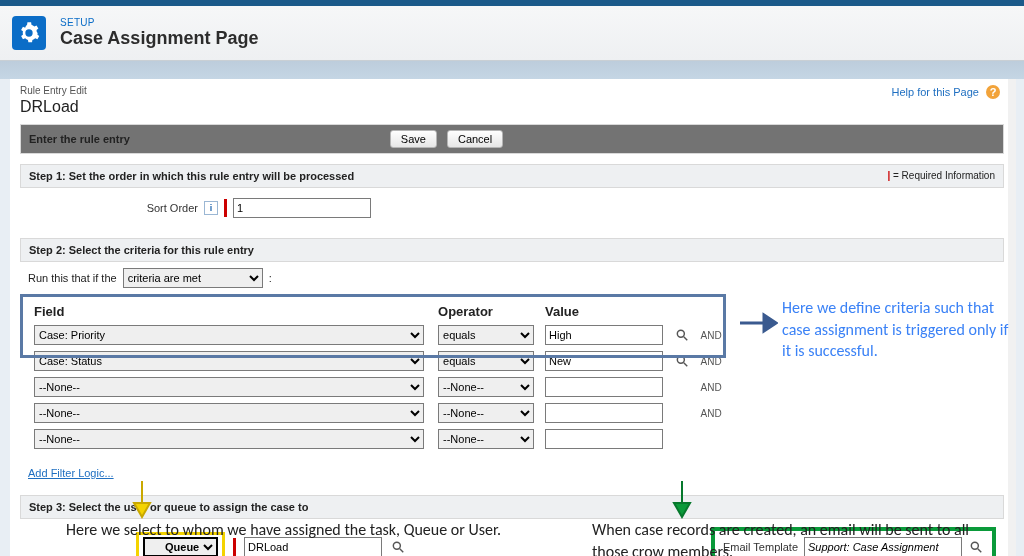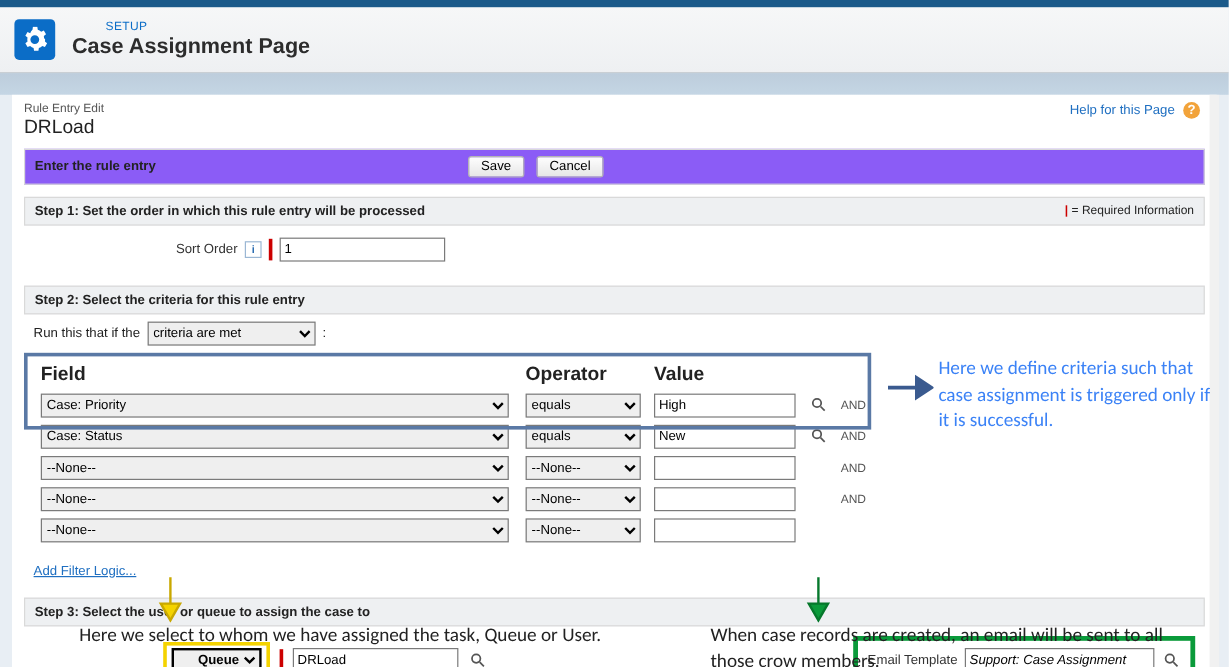--- a/index.html
+++ b/index.html
@@ -1,40 +1,40 @@
 <!DOCTYPE html>
 <html><head>
 <meta charset="utf-8">
 <style>
   body { margin:0; font-family: Arial, Helvetica, sans-serif; font-size:11px; color:#222; background:#e8eef4; }
   .header-bar { background:linear-gradient(#f6f7f8,#eef0f2); border-top:6px solid #1b5a8a; border-bottom:1px solid #c9cfd4; padding:10px 12px; display:flex; align-items:center; gap:14px; }
   .gear-box { width:34px; height:34px; background:#0b6dc7; border-radius:4px; display:flex; align-items:center; justify-content:center; }
   .gear-box svg { fill:#fff; width:22px; height:22px; }
-  .header-titles .eyebrow { color:#0b6dc7; font-size:10px; letter-spacing:0.3px;margin-left:28px; }
+  .header-titles .eyebrow { color:#0b6dc7; font-size:10px; letter-spacing:0.3px; }
   .header-titles .main { font-weight:bold; font-size:18px; color:#2c2c2c; }
   .band { height:18px; background:linear-gradient(#3b6a93,#5a8db5); opacity:0.25; }
   .page { background:#fff; margin:0 10px; padding:6px 10px 40px 10px; position:relative; min-height:470px; }
   .scroll-track { position:absolute; right:-2px; top:0; bottom:0; width:8px; background:#f1f1f1; }
   .crumb { font-size:10px; color:#555; }
   .rule-name { font-size:16px; color:#222; margin:2px 0 6px; }
   .help-link { position:absolute; right:14px; top:6px; color:#1f6fc1; font-size:11px; }
   .help-link .q { display:inline-block; width:14px; height:14px; background:#f2a33a; color:#fff; border-radius:50%; text-align:center; font-weight:bold; line-height:14px; margin-left:4px; }
-  .section-head { background:#8b5cf6; border:1px solid #d9d9d9; padding:5px 8px; font-weight:bold; margin-top:8px; display:flex; align-items:center; gap:10px; }
+  .section-head { background:#737373; border:1px solid #d9d9d9; padding:5px 8px; font-weight:bold; margin-top:8px; display:flex; align-items:center; gap:10px; }
   .step-head { background:#eef0f2; border:1px solid #d9d9d9; padding:5px 8px; font-size:11px; font-weight:bold; margin-top:10px; position:relative; }
   .required-note { position:absolute; right:8px; top:5px; font-weight:normal; font-size:10px; }
   .required-note .bar { color:#c00; font-weight:bold; }
   .btn { background:linear-gradient(#fefefe,#e6e6e6); border:1px solid #b5b5b5; border-radius:3px; padding:2px 10px; font-size:11px; cursor:pointer; }
   .form-row { display:flex; align-items:center; gap:6px; padding:10px 8px; }
   .lbl-right { width:170px; text-align:right; font-size:11px; color:#333; }
   .req-bar { display:inline-block; width:3px; height:18px; background:#c00; vertical-align:middle; }
   input[type=text].txt { border:1px solid #7a7a7a; height:18px; padding:0 3px; font-size:11px; }
   select.sel { border:1px solid #7a7a7a; height:20px; font-size:11px; }
   .criteria-area { padding:6px 8px; }
   .criteria-table { width:700px; }
-  .criteria-table th { text-align:left; font-weight:bold; font-size:16px; padding:2px 4px; }
+  .criteria-table th { text-align:left; font-weight:bold; font-size:13px; padding:2px 4px; }
   .criteria-table td { padding:2px 4px; }
   .sel-field { width:390px; }
   .sel-op { width:96px; }
   .txt-val { width:110px; }
   .and-lbl { font-size:10px; color:#555; padding-left:6px; }
   .lookup-btn { width:16px; height:16px; display:inline-flex; align-items:center; justify-content:center; cursor:pointer; }
   .link11 { color:#1f6fc1; font-size:11px; text-decoration:underline; cursor:pointer; }
   .highlight-box { position:absolute; border:3px solid; pointer-events:none; }
   .annotation-text { position:absolute; font-family:'Segoe UI', Calibri, Arial; font-size:16px; line-height:1.35; }
   .step3-row { display:flex; align-items:center; padding:8px; gap:8px; }

